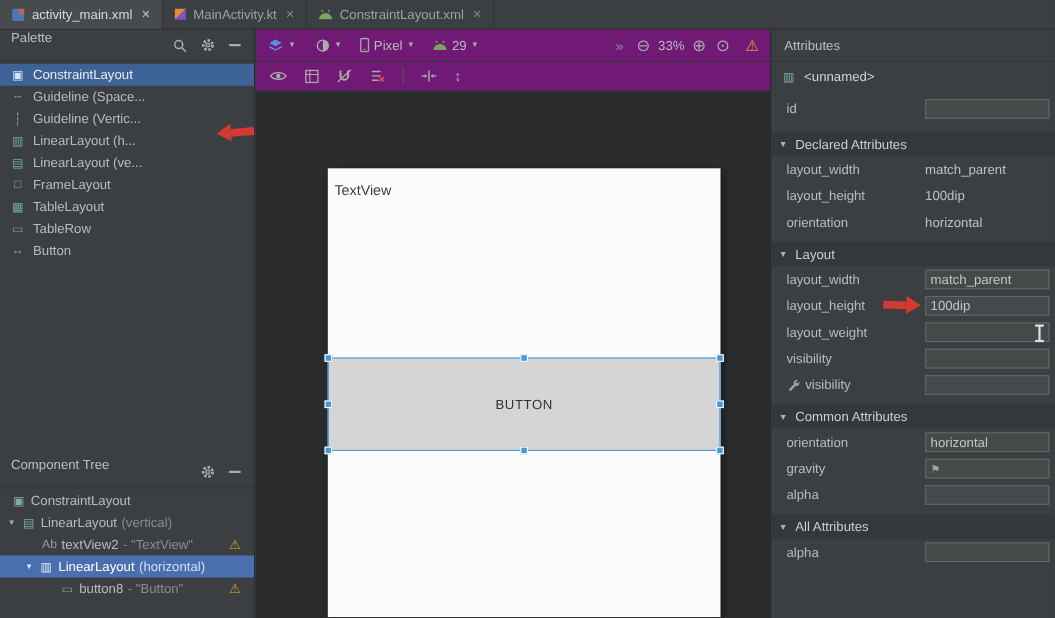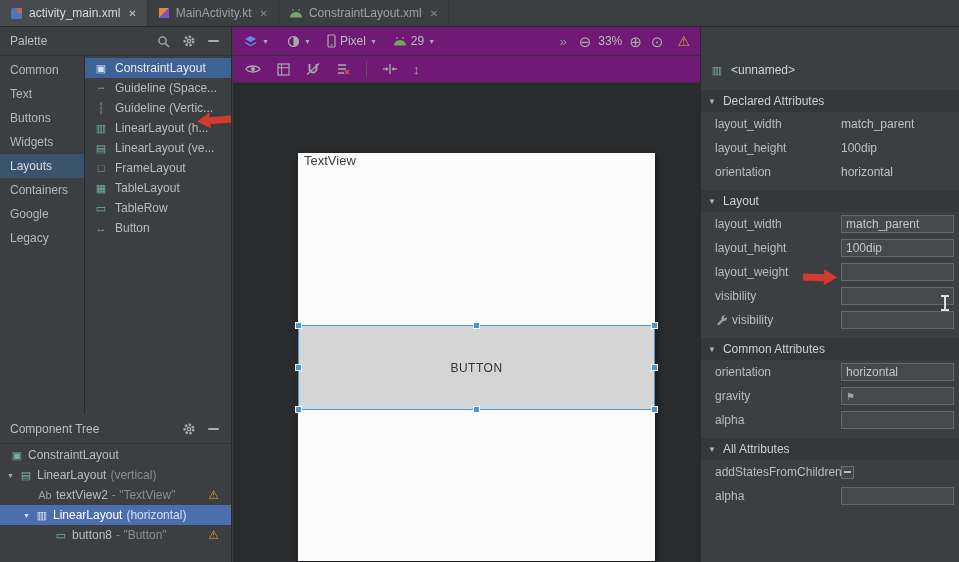--- a/index.html
+++ b/index.html
@@ -15,21 +15,21 @@
   .tab-close{font-size:10px;color:#85888b;margin-left:2px}
   .tab.active .tab-close{color:#c3c6c8}
   .tabicon{display:flex;align-items:center}
 
   
   .left{position:absolute;top:27px;left:0;width:232px;bottom:0;background:#3c3f41;border-right:1px solid #282b2d}
   .center{position:absolute;top:27px;left:233px;width:467px;bottom:0;background:#701a75}
   .right{position:absolute;top:27px;left:700px;right:0;bottom:0;background:#3c3f41;border-left:1px solid #282b2d}
 
   
-  .palette-header,.tree-header{height:29px;display:flex;align-items:center;padding:0 10px;border-bottom:1px solid #323537;color:#bcbfc1}
+  .palette-header,.tree-header{height:29px;display:flex;padding:0 10px;border-bottom:1px solid #323537;color:#bcbfc1}
   .hdr-icons{margin-left:auto;display:flex;align-items:center;gap:12px;padding-right:2px}
   .hbar{width:11px;height:2px;background:#a9acae;border-radius:1px}
   .palette-body{position:absolute;top:29px;left:0;right:0;height:358px;display:flex;overflow:hidden}
   .cats{width:85px;border-right:1px solid #282b2d;padding-top:2px}
   .cat{height:24px;line-height:24px;padding-left:10px;color:#b5b8ba;white-space:nowrap}
   .cat.selected{background:#3a536d;color:#d5dadf}
   .comps{flex:1;padding-top:2px;overflow:hidden}
   .comp{height:20px;display:flex;align-items:center;gap:6px;padding-left:8px;white-space:nowrap}
   .comp.selected{background:#3d6295;color:#e9ebed}
   .cicon{width:16px;text-align:center;font-size:11px;color:#6fae9e;flex:0 0 16px}
@@ -57,21 +57,21 @@
   .tgroup{display:flex;align-items:center;gap:4px;color:#b9bcbe}
   .caret{font-size:7px;color:#a9acae}
   .glyph{font-size:15px;color:#a9acae;line-height:1}
   .chev{font-size:13px;color:#8d9093}
   .warn-glyph{font-size:14px;color:#e0a62f;line-height:1}
   .vdiv{width:1px;height:16px;background:#55585a}
 
   
   .canvas{position:absolute;top:56px;left:0;right:0;bottom:0;background:#2a2b2d;overflow:hidden}
   .phone{position:absolute;left:65px;top:70px;width:357px;height:408px;background:#fbfbfb;box-shadow:2px 2px 6px rgba(0,0,0,.45)}
-  .textview{position:absolute;top:0;left:6px;color:#3c3e40;font-size:13px}
+  .textview{position:absolute;top:12px;left:6px;color:#3c3e40;font-size:13px}
   .llband{position:absolute;left:0;right:0;top:172px;height:85px;background:#d5d5d5;border:1px solid #4a97d8;display:flex;align-items:center;justify-content:center}
   .btn-label{color:#303234;font-size:12px;letter-spacing:.5px}
   .handle{position:absolute;width:7px;height:7px;background:#4a97d8;border:1px solid #fff}
   .h-tl{left:-4px;top:-4px}.h-tm{left:calc(50% - 4px);top:-4px}.h-tr{right:-4px;top:-4px}
   .h-ml{left:-4px;top:calc(50% - 4px)}.h-mr{right:-4px;top:calc(50% - 4px)}
   .h-bl{left:-4px;bottom:-4px}.h-bm{left:calc(50% - 4px);bottom:-4px}.h-br{right:-4px;bottom:-4px}
 
   
   .attr-header{height:29px;line-height:28px;padding-left:12px;border-bottom:1px solid #323537;color:#bcbfc1}
   .attr-body{position:absolute;top:29px;left:0;right:0;bottom:0;overflow:hidden}
@@ -152,30 +152,20 @@
         <svg width="14" height="14" viewBox="0 0 14 14">
             <circle cx="7" cy="7" r="4.2" fill="none" stroke="#a9acae" stroke-width="2.6" stroke-dasharray="2.2 1.6"></circle>
             <circle cx="7" cy="7" r="1.6" fill="none" stroke="#a9acae" stroke-width="1.3"></circle>
           </svg>
       </span>
       <span class="hbar"></span>
     </span>
   </div>
 
   <div class="palette-body">
-    <div class="cats">
-      <div class="cat">Common</div>
-      <div class="cat">Text</div>
-      <div class="cat">Buttons</div>
-      <div class="cat">Widgets</div>
-      <div class="cat selected">Layouts</div>
-      <div class="cat">Containers</div>
-      <div class="cat">Google</div>
-      <div class="cat">Legacy</div>
-    </div>
     <div class="comps">
       <div class="comp selected">
         <span class="cicon blue">▣</span>
         <span>ConstraintLayout</span>
       </div>
       <div class="comp">
         <span class="cicon gray">┄</span>
         <span>Guideline (Space...</span>
       </div>
       <div class="comp">
@@ -353,24 +343,29 @@
         <span class="handle h-mr"></span>
         <span class="handle h-bl"></span>
         <span class="handle h-bm"></span>
         <span class="handle h-br"></span>
       </div>
     </div>
   </div>
 </div>
 
 <div class="right">
+  <div class="attr-header">Attributes</div>
   <div class="attr-body">
     <div class="arow comp-row">
       <span class="cicon">▥</span>
       <span>&lt;unnamed&gt;</span>
+    </div>
+    <div class="arow id-row">
+      <span class="alabel">id</span>
+      <span class="afield"></span>
     </div>
 
     <div class="sec-hdr">
       <span class="tri">▼</span>
       <span>Declared Attributes</span>
     </div>
     <div class="arow">
       <span class="alabel">layout_width</span>
       <span class="aval">match_parent</span>
     </div>
@@ -430,26 +425,20 @@
     <div class="arow">
       <span class="alabel">alpha</span>
       <span class="afield"></span>
     </div>
 
     <div class="sec-hdr">
       <span class="tri">▼</span>
       <span>All Attributes</span>
     </div>
     <div class="arow">
-      <span class="alabel">addStatesFromChildren</span>
-      <span class="checkbox">
-          <span class="dash"></span>
-        </span>
-    </div>
-    <div class="arow">
       <span class="alabel">alpha</span>
       <span class="afield"></span>
     </div>
   </div>
 </div>
 
 <div class="red-arrow pt-left arrow-palette">
   <span class="head"></span>
   <span class="tail"></span>
 </div>

